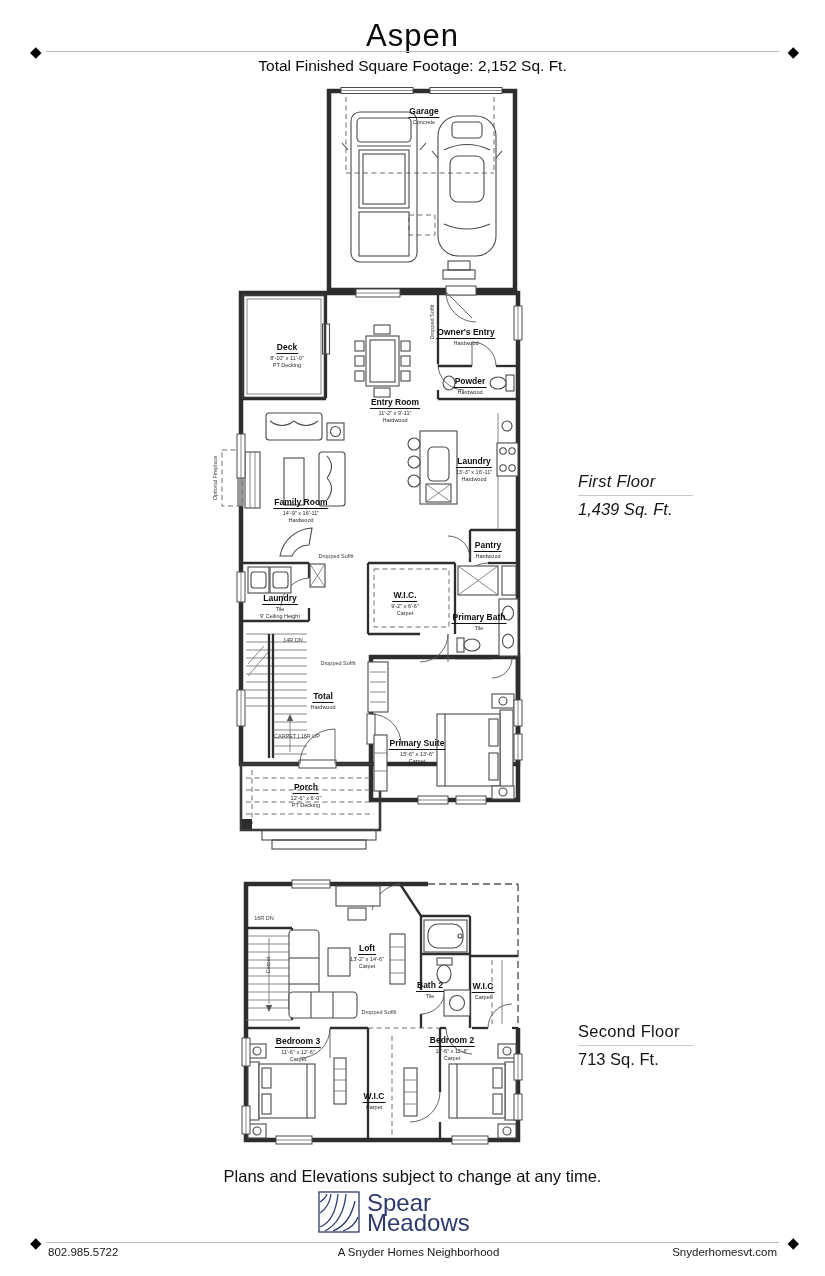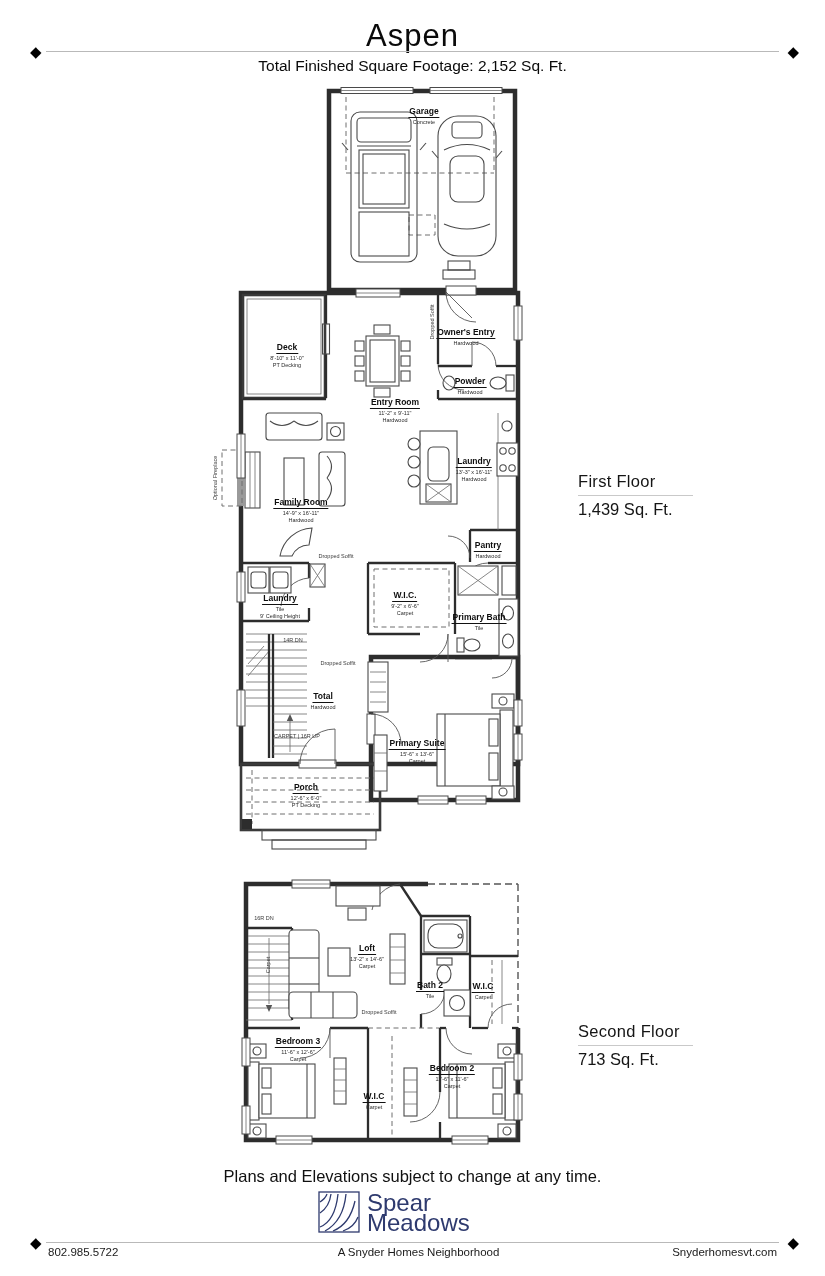--- a/index.html
+++ b/index.html
@@ -515,35 +515,35 @@
   </div>
   <div class="room-label" style="left:483px;top:974px;">
     <div class="rn">W.I.C</div>
     <div class="rf">Carpet</div>
   </div>
   <div class="room-label" style="left:298px;top:1029px;">
     <div class="rn">Bedroom 3</div>
     <div class="rd">11'-6" x 12'-6"</div>
     <div class="rf">Carpet</div>
   </div>
-  <div class="room-label" style="left:452px;top:1028px;margin-top:28px;">
+  <div class="room-label" style="left:452px;top:1028px;">
     <div class="rn">Bedroom 2</div>
     <div class="rd">11'-6" x 11'-6"</div>
     <div class="rf">Carpet</div>
   </div>
   <div class="room-label" style="left:374px;top:1084px;">
     <div class="rn">W.I.C</div>
     <div class="rf">Carpet</div>
   </div>
 
   <div class="anno" style="left:264px;top: 915px;">16R DN</div>
   <div class="anno vert" style="left:268px;top:965px;">Carpet</div>
   <div class="anno" style="left:379px;top:1009px;">Dropped Soffit</div>
 
-  <div class="floor-title" style="left:578px;top:472px;">
+  <div class="floor-title" style="left:578px;top:472px;font-style:italic;">
     <div class="ft-name">First Floor</div>
     <div class="ft-area">1,439 Sq. Ft.</div>
   </div>
   <div class="floor-title" style="left:578px;top:1022px;">
     <div class="ft-name">Second Floor</div>
     <div class="ft-area">713 Sq. Ft.</div>
   </div>
 
   <div class="disclaimer">Plans and Elevations subject to change at any time.</div>
 

